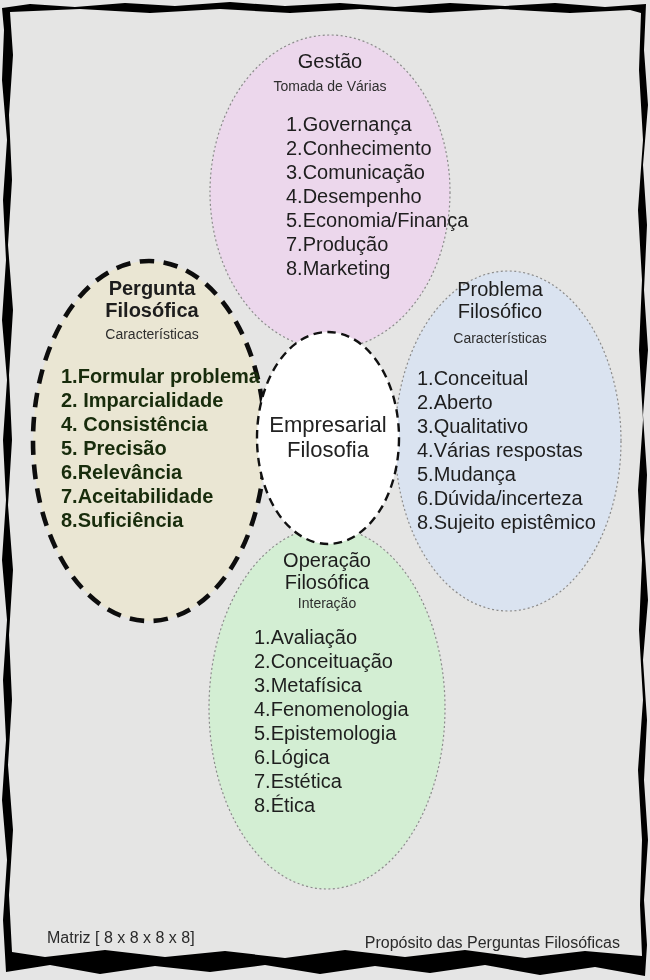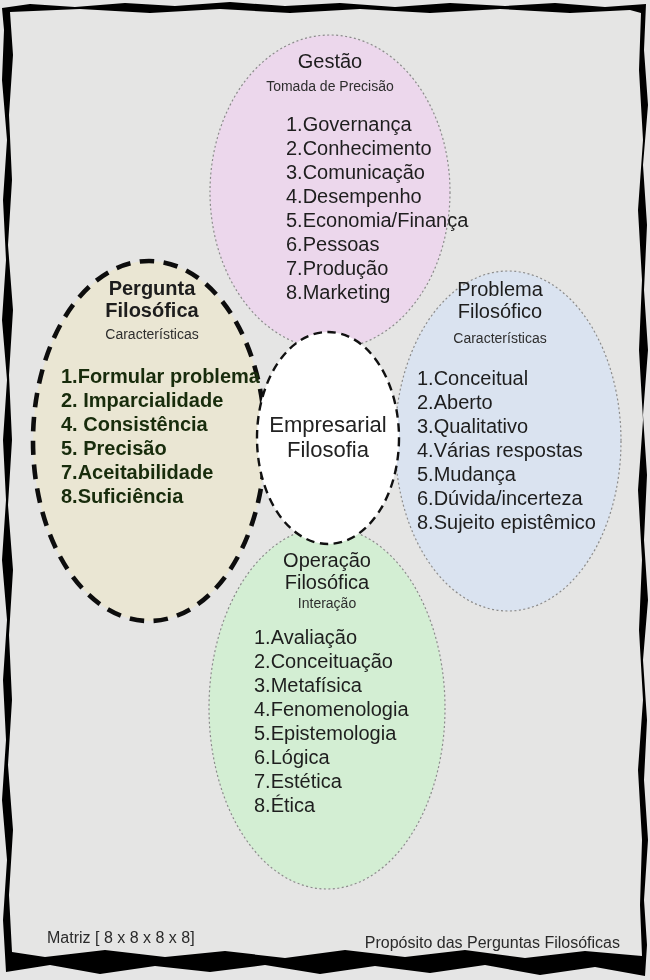--- a/index.html
+++ b/index.html
@@ -47,42 +47,42 @@
 
     <ellipse cx="330" cy="192" rx="120" ry="157" stroke="#8b8b8b" stroke-width="1.2" stroke-dasharray="2 2.5" fill="#ecd7ec"></ellipse>
     <ellipse cx="508" cy="441" rx="113" ry="170" stroke="#8b8b8b" stroke-width="1.2" stroke-dasharray="2 2.5" fill="#dae3f0"></ellipse>
     <ellipse cx="327" cy="708" rx="118" ry="181" stroke="#8b8b8b" stroke-width="1.2" stroke-dasharray="2 2.5" fill="#d3eed3"></ellipse>
     <ellipse cx="149" cy="441" rx="116" ry="180" stroke="#0d0d0d" stroke-width="4.6" stroke-dasharray="14.5 9.5" fill="#eae6d3"></ellipse>
 
     <ellipse cx="328" cy="438" rx="71" ry="106" stroke="#111111" stroke-width="2.4" stroke-dasharray="8.5 5.5" fill="#ffffff"></ellipse>
   </svg>
 
   <div class="abs tc ellipse-title" style="left:230px;top:50px;width:200px;">Gestão</div>
-  <div class="abs tc ellipse-subtitle" style="left:230px;top:78px;width:200px;">Tomada de Precisão</div>
+  <div class="abs tc ellipse-subtitle" style="left:230px;top:78px;width:200px;">Tomada de Várias</div>
   <div class="abs items" style="left:243px;top:112px;margin-left:43px;">
     <div class="item">1.Governança</div>
     <div class="item">2.Conhecimento</div>
     <div class="item">3.Comunicação</div>
     <div class="item">4.Desempenho</div>
     <div class="item">5.Economia/Finança</div>
-    <div class="item">6.Pessoas</div>
     <div class="item">7.Produção</div>
     <div class="item">8.Marketing</div>
   </div>
 
   <div class="abs tc ellipse-title bold" style="left:52px;top:277px;width:200px;">
     <span class="t-line">Pergunta</span>
     <span class="t-line">Filosófica</span>
   </div>
   <div class="abs tc ellipse-subtitle" style="left:52px;top:326px;width:200px;">Características</div>
   <div class="abs items items-green" style="left:61px;top:364px;">
     <div class="item">1.Formular problema</div>
     <div class="item">2. Imparcialidade</div>
     <div class="item">4. Consistência</div>
     <div class="item">5. Precisão</div>
+    <div class="item">6.Relevância</div>
     <div class="item">7.Aceitabilidade</div>
     <div class="item">8.Suficiência</div>
   </div>
 
   <div class="abs tc ellipse-title" style="left:400px;top:278px;width:200px;">
     <span class="t-line">Problema</span>
     <span class="t-line">Filosófico</span>
   </div>
   <div class="abs tc ellipse-subtitle" style="left:400px;top:330px;width:200px;">Características</div>
   <div class="abs items" style="left:417px;top:366px;">

